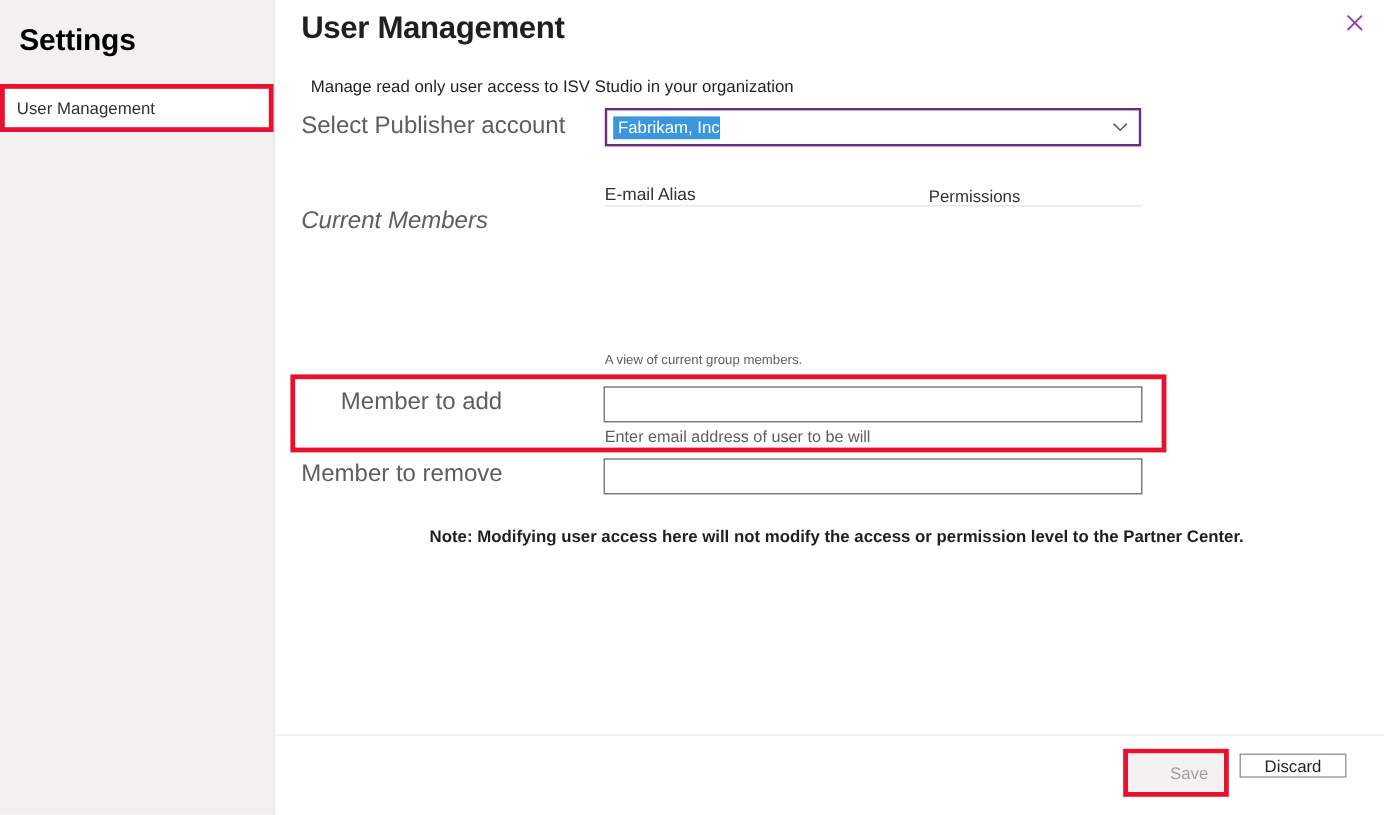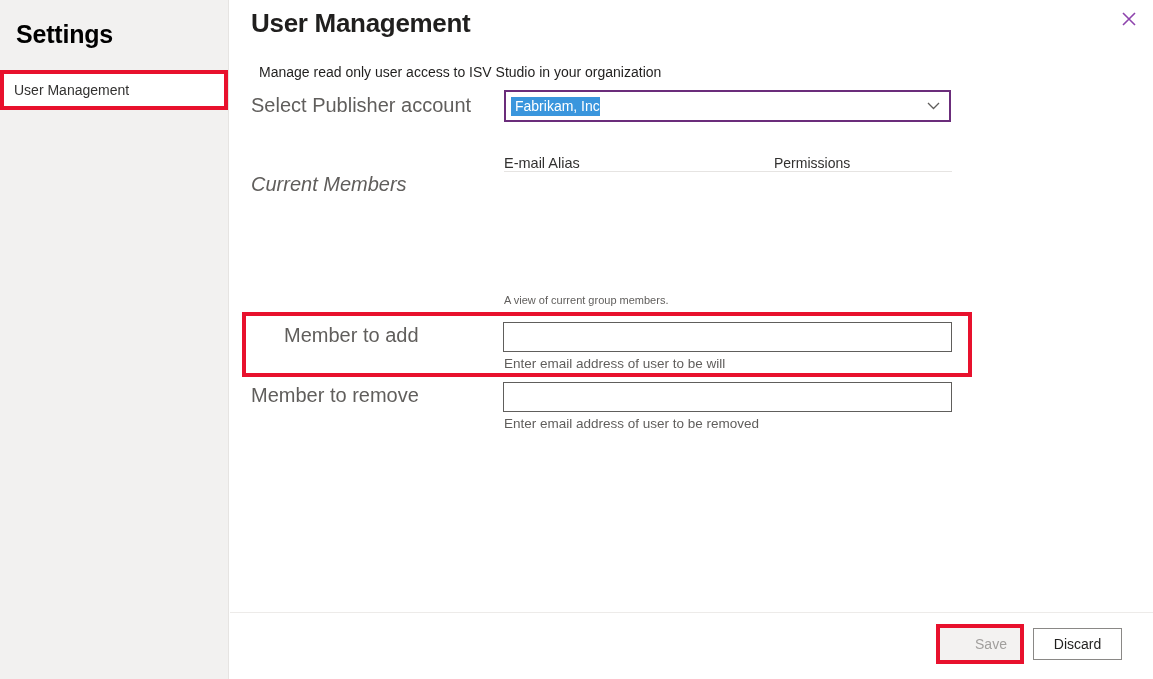--- a/index.html
+++ b/index.html
@@ -256,21 +256,21 @@
     font-family: "Liberation Sans", sans-serif;
     font-size: 14px;
     cursor: default;
     padding-left: 28px;
   }
   #discard-button {
     position: absolute;
     left: 803px;
     top: 628px;
     width: 89px;
-    height: 32px;
+    height: 20px;
     background: #ffffff;
     border: 1px solid #8a8886;
     box-sizing: border-box;
     color: #201f1e;
     font-family: "Liberation Sans", sans-serif;
     font-size: 14px;
     cursor: pointer;
   }
 </style>
 </head>
@@ -316,20 +316,20 @@
   </div>
   <div id="members-caption">A view of current group members.</div>
 
   <div id="add-highlight"></div>
   <div class="field-label" id="member-add-label">Member to add</div>
   <input id="member-add-input" type="text" placeholder="" style="">
   <div class="help-text" id="member-add-help">Enter email address of user to be will</div>
 
   <div class="field-label" id="member-remove-label">Member to remove</div>
   <input id="member-remove-input" type="text" placeholder="" style="">
-  <div class="help-text" id="member-remove-help">Enter email address of user to be removed</div>
-
+
+  <div id="note-text">Note: Modifying user access here will not modify the access or permission level to the Partner Center.</div>
 
   <div id="footer-divider"></div>
   <div id="save-highlight"></div>
   <button id="save-button" disabled="">Save</button>
   <button id="discard-button">Discard</button>
 </div>
 
 </body></html>

